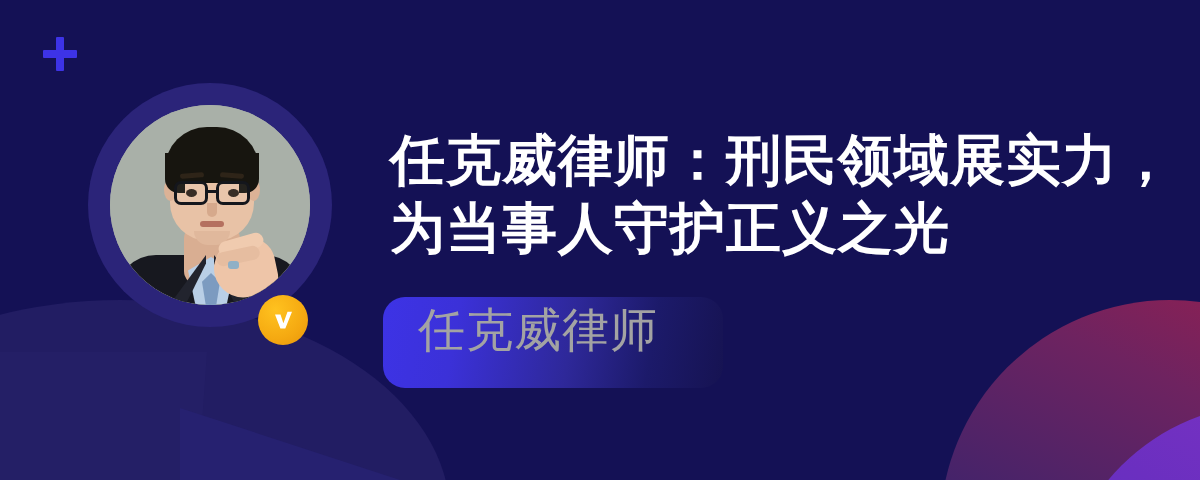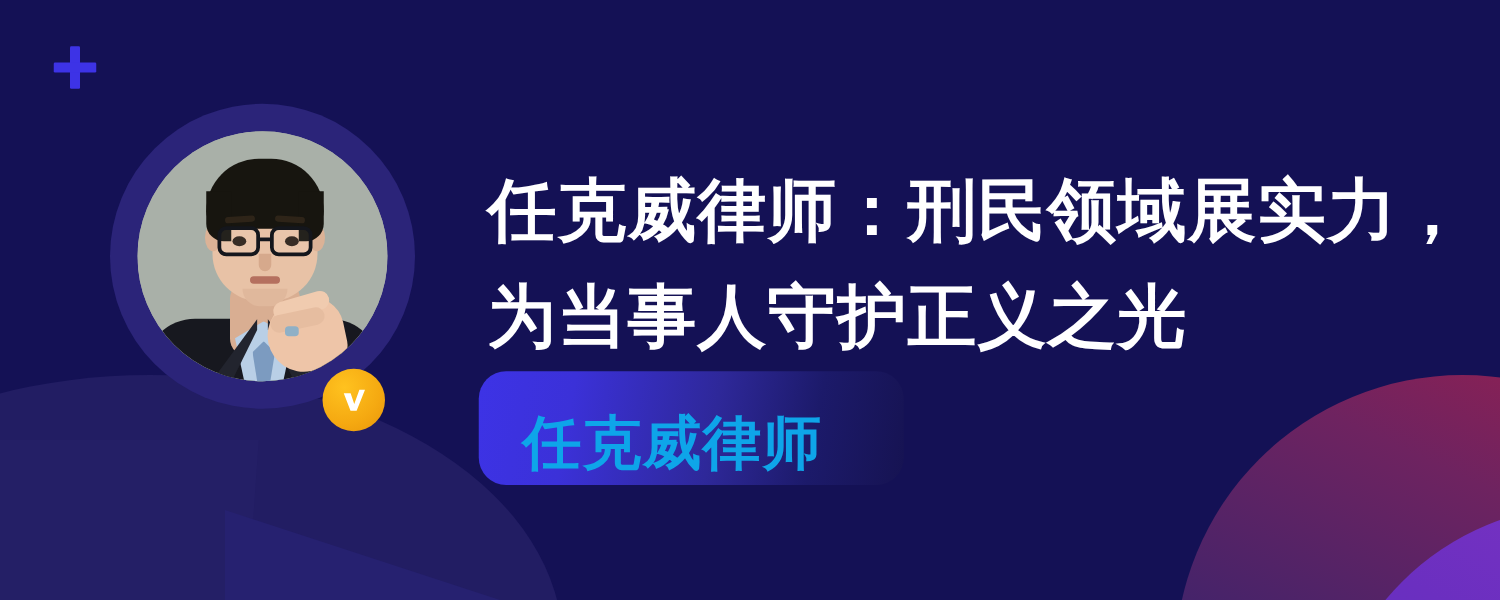--- a/index.html
+++ b/index.html
@@ -201,46 +201,46 @@
 
   
   .headline {
     position: absolute;
     left: 390px;
     top: 126px;
     width: 790px;
     margin: 0;
     color: #ffffff;
     font-size: 55px;
-    line-height: 85px;
+    line-height: 68px;
     font-weight: bold;
     letter-spacing: 1px;
     white-space: pre-wrap;
     z-index: 4;
   }
 
   
   .name-pill {
     position: absolute;
     left: 383px;
     top: 297px;
     width: 340px;
     height: 91px;
     border-radius: 22px;
     background: linear-gradient(100deg, #3d33e6 0%, #3b31d8 22%, #2e2899 55%, #1c1a6a 78%, #161352 100%);
     z-index: 3;
   }
   .name-pill-label {
     position: absolute;
     left: 418px;
-    top: 328px;
-    color: #0ea5e9;
+    top: 304px;
+    color: #a3a3a3;
     font-size: 47px;
     line-height: 52px;
-    font-weight: bold;
+    font-weight: normal;
     letter-spacing: 1px;
     white-space: nowrap;
     z-index: 5;
   }
 </style>
 </head>
 <body>
 
 <div class="banner">
 

